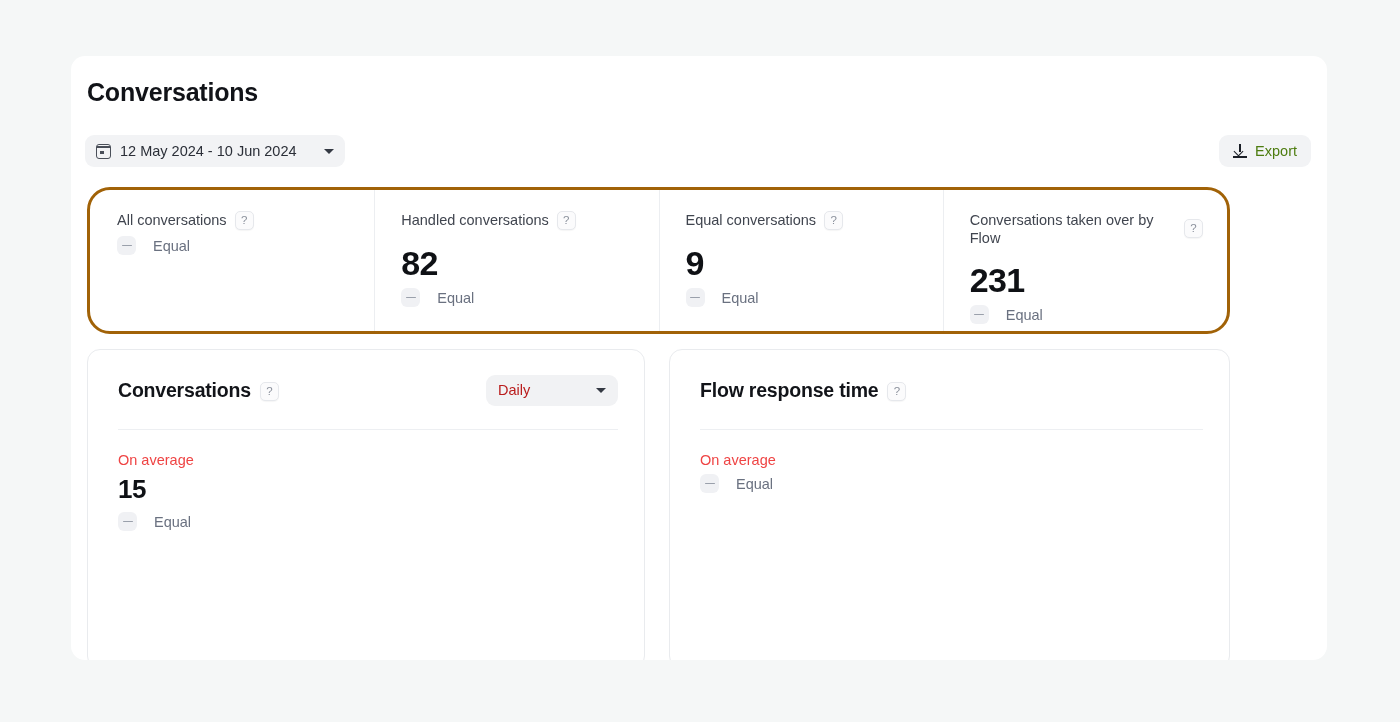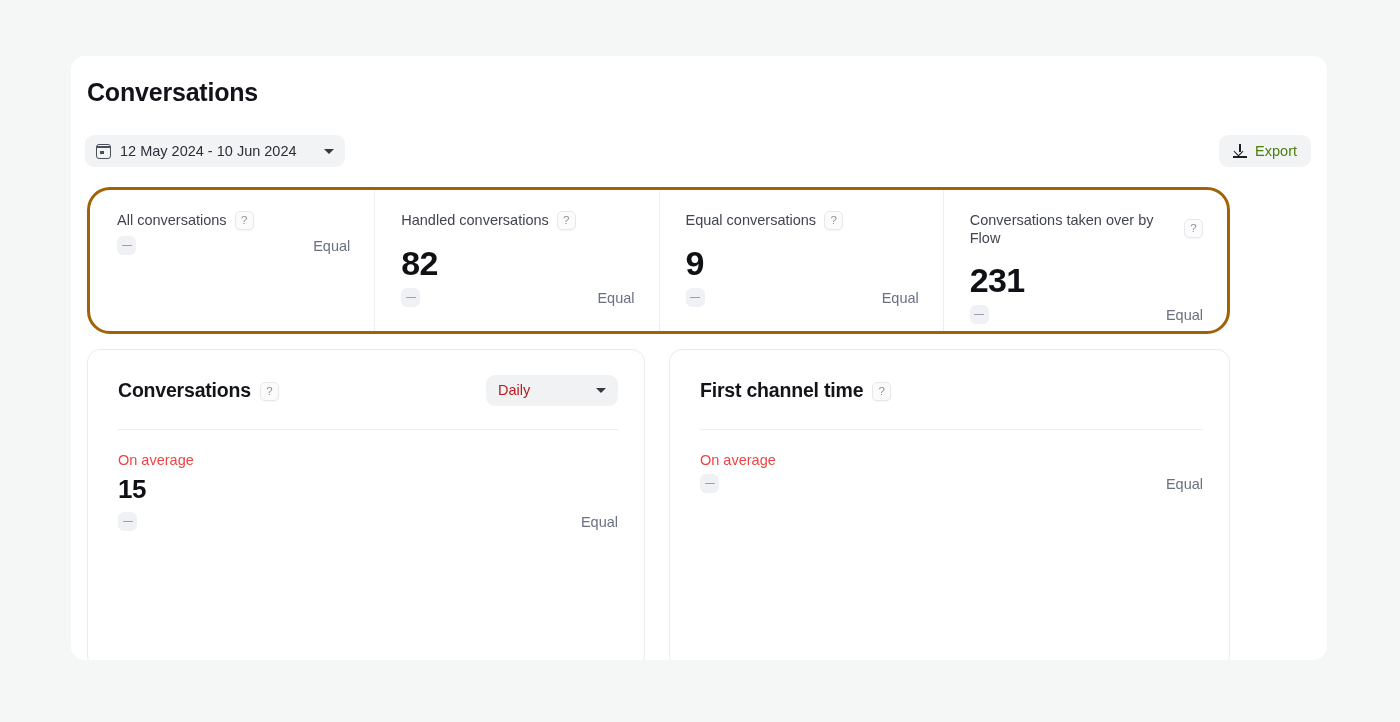--- a/index.html
+++ b/index.html
@@ -204,21 +204,20 @@
     letter-spacing: -0.6px;
     color: #0f1115;
     line-height: 38px;
   }
 
   .trend {
     margin-top: 6px;
     display: flex;
     align-items: center;
     gap: 17px;
-    justify-content: space-between;
   }
   .trend-badge {
     width: 19px; height: 19px;
     border-radius: 6px;
     background: #f0f1f4;
     position: relative;
     flex: 0 0 auto;
   }
   .trend-badge::after {
     content: "";
@@ -384,21 +383,21 @@
     <div class="avg-label">On average</div>
     <div class="avg-value">15</div>
     <div class="trend avg-trend">
       <span class="trend-badge"></span>
       <span class="trend-text">Equal</span>
     </div>
   </div>
 
   <div class="chart-card chart-card-right">
     <div class="chart-head">
-      <span class="chart-title">First channel time</span>
+      <span class="chart-title">Flow response time</span>
       <span class="help">?</span>
     </div>
     <div class="divider"></div>
     <div class="avg-label">On average</div>
     <div class="trend avg-trend">
       <span class="trend-badge"></span>
       <span class="trend-text">Equal</span>
     </div>
   </div>
 

